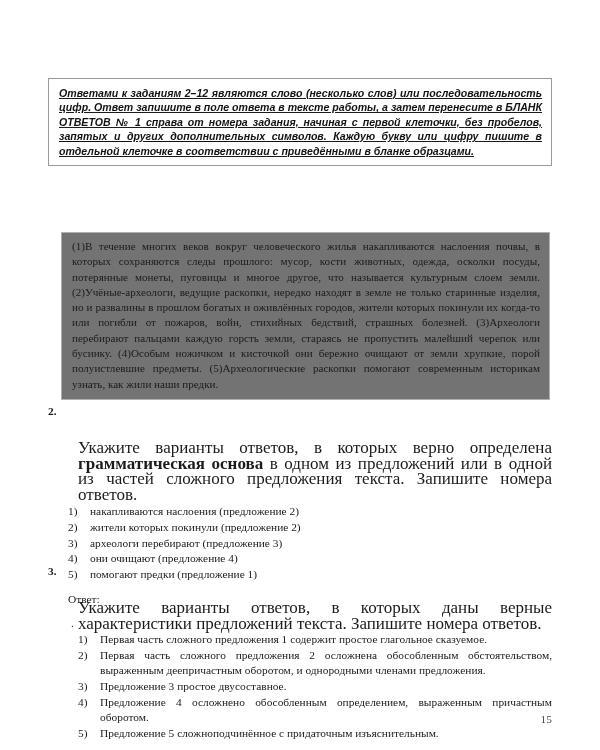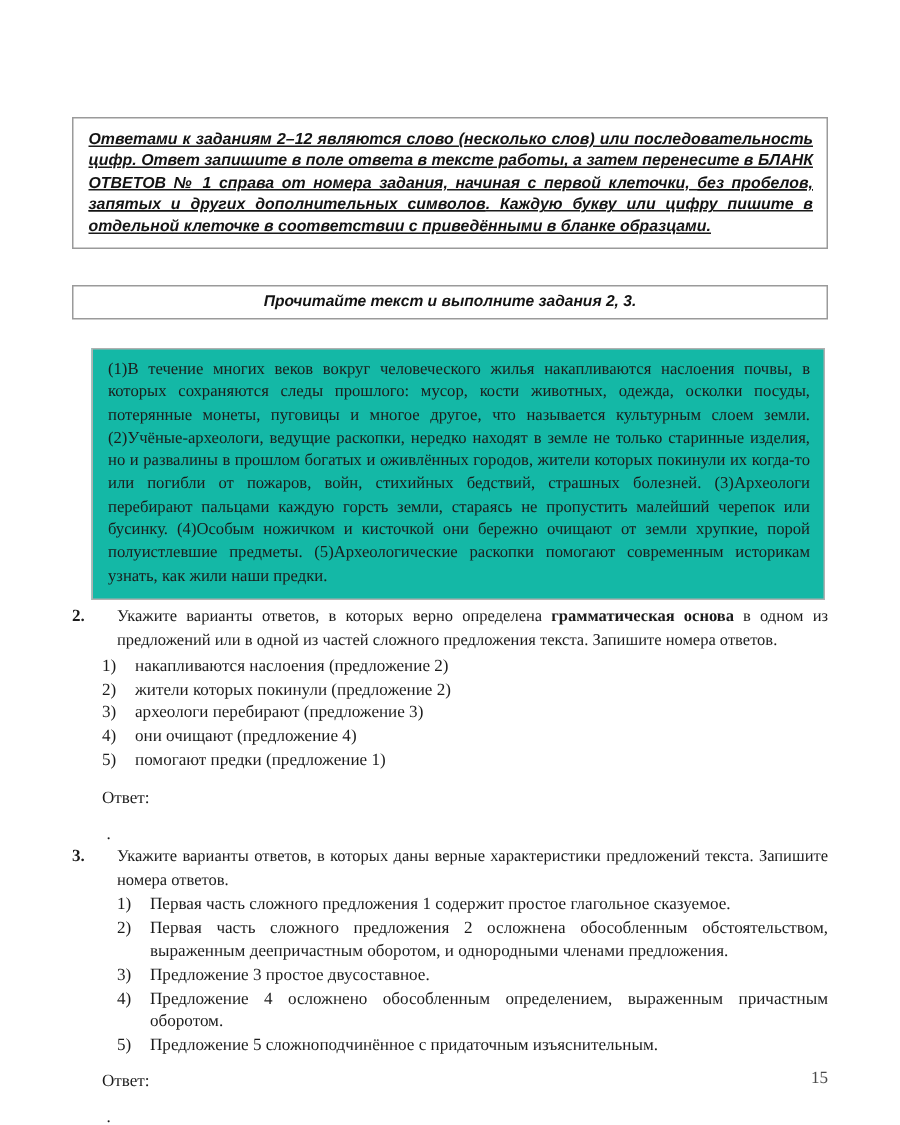--- a/index.html
+++ b/index.html
@@ -86,21 +86,21 @@
 
   
   .passage-box {
     position: absolute;
     left: 61px;
     top: 232px;
     width: 489px;
     box-sizing: border-box;
     border: 1px solid #b0b0b0;
     padding: 6px 9px 7px 10px;
-    background: #14b8a6;
+    background: #737373;
   }
   .passage-text {
     font-family: "Liberation Serif", serif;
     font-size: 11.1px;
     line-height: 15.3px;
     text-align: justify;
     text-align-last: left;
     color: #1b1b1b;
     hyphens: none;
   }
@@ -120,25 +120,26 @@
     flex: 0 0 30px;
     font-family: "Liberation Serif", serif;
     font-size: 11.4px;
     font-weight: bold;
     line-height: 15.6px;
     color: #1b1b1b;
   }
   .task-prompt {
     flex: 1 1 auto;
     font-family: "Liberation Serif", serif;
-    font-size: 11px;
+    font-size: 17px;
     line-height: 15.6px;
     text-align: justify;
     text-align-last: left;
     color: #1b1b1b;
+    margin-top: 36px;
   }
   .task-prompt b {
     font-weight: bold;
   }
 
   .options {
     margin: 0;
     padding: 0;
     list-style: none;
   }
@@ -201,23 +202,20 @@
 </head>
 <body>
 
 <div class="page">
 
 
   <div class="instruction-box">
     <div class="instruction-text"><span>Ответами к заданиям 2–12 являются слово (несколько слов) или последовательность цифр. Ответ запишите в поле ответа в тексте работы, а затем перенесите в БЛАНК ОТВЕТОВ № 1 справа от номера задания, начиная с первой клеточки, </span><span class="u">без пробелов, запятых и других дополнительных символов</span><span>. Каждую букву или цифру пишите в отдельной клеточке в соответствии с приведёнными в бланке образцами.</span></div>
   </div>
 
-  <div class="read-banner">
-    <span class="read-banner-text">Прочитайте текст и выполните задания 2, 3.</span>
-  </div>
 
   <div class="passage-box">
     <div class="passage-text">(1)В течение многих веков вокруг человеческого жилья накапливаются наслоения почвы, в которых сохраняются следы прошлого: мусор, кости животных, одежда, осколки посуды, потерянные монеты, пуговицы и многое другое, что называется культурным слоем земли. (2)Учёные-археологи, ведущие раскопки, нередко находят в земле не только старинные изделия, но и развалины в прошлом богатых и оживлённых городов, жители которых покинули их когда-то или погибли от пожаров, войн, стихийных бедствий, страшных болезней. (3)Археологи перебирают пальцами каждую горсть земли, стараясь не пропустить малейший черепок или бусинку. (4)Особым ножичком и кисточкой они бережно очищают от земли хрупкие, порой полуистлевшие предметы. (5)Археологические раскопки помогают современным историкам узнать, как жили наши предки.</div>
   </div>
 
   <div class="task" id="task-2" style="top:404px;">
     <div class="task-head">
       <div class="task-num">2.</div>
       <div class="task-prompt"><span>Укажите варианты ответов, в которых верно определена </span><b>грамматическая основа</b><span> в одном из предложений или в одной из частей сложного предложения текста. Запишите номера ответов.</span></div>
     </div>

